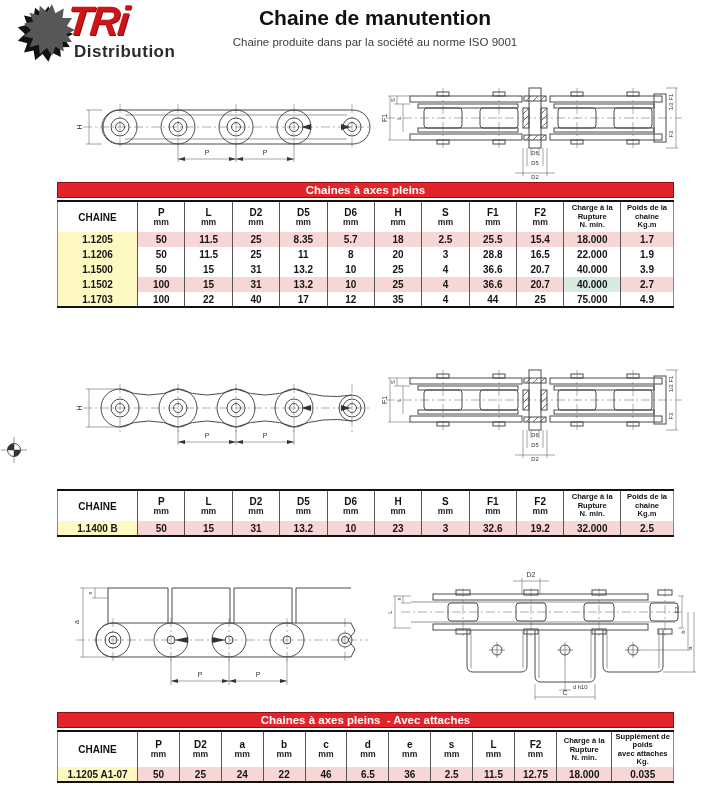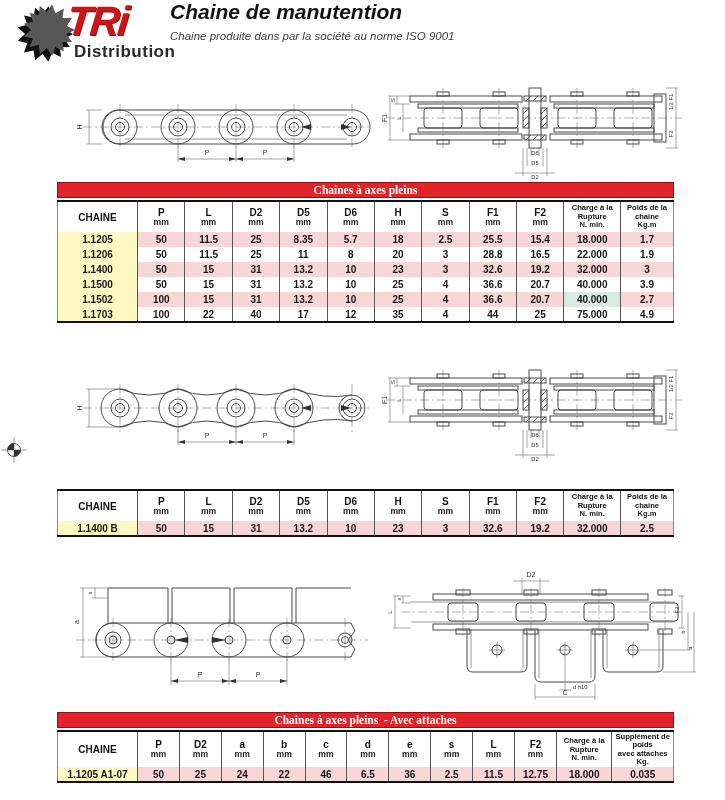--- a/index.html
+++ b/index.html
@@ -15,40 +15,40 @@
   .page{position:relative;width:725px;height:800px;background:#ffffff;overflow:hidden;}
 
   
   .logo{position:absolute;left:14px;top:2px;width:185px;height:62px;}
   .logo svg{position:absolute;left:0;top:0;}
   .brand{position:absolute;left:53px;top:-4px;font-size:41px;font-style:italic;font-weight:bold;
          color:var(--logo-red);letter-spacing:-2px;transform:skewX(-6deg);
          text-shadow:1px 1px 0 #8c0d11;}
   .tagline{position:absolute;left:46px;top:40px;font-size:17px;font-weight:bold;
            color:#2b2b2b;letter-spacing:0.5px;padding-left:14px;}
-  .title-block{position:absolute;left:170px;top:0;width:410px;text-align:left;font-style:italic;}
+  .title-block{position:absolute;left:170px;top:6px;width:410px;text-align:center;}
   .page-title{font-size:21px;font-weight:bold;color:#111;}
   .page-subtitle{margin-top:6px;font-size:11.5px;color:#3c3c3c;}
 
   
   .drawing{position:absolute;}
   .drawing svg{display:block;}
   svg .ol{stroke:#4a4a4a;stroke-width:1;fill:none;}
   svg .thin{stroke:#6a6a6a;stroke-width:0.7;fill:none;}
   svg .cl{stroke:#7a7a7a;stroke-width:0.6;fill:none;stroke-dasharray:9 3 2 3;}
   svg .dim{stroke:#6a6a6a;stroke-width:0.6;fill:none;}
   svg .hatch{stroke:#4a4a4a;stroke-width:0.8;}
   svg text{font-family:"Liberation Sans",sans-serif;font-size:7px;fill:#333;}
   svg text.sm{font-size:5.8px;}
   svg .solid{fill:#333;stroke:none;}
 
   
   .table-section{position:absolute;left:57px;width:617px;}
   .band{background:var(--band-red);border:1px solid #8d1015;color:#fff;font-weight:bold;
-        font-size:11.5px;text-align:center;height:16px;line-height:14px;white-space:pre;font-family:Liberation Serif, serif;}
+        font-size:11.5px;text-align:center;height:16px;line-height:14px;white-space:pre;}
   table.spec{width:100%;border-collapse:collapse;table-layout:fixed;margin-top:2px;
              border-top:2px solid #111;border-bottom:2px solid #111;
              border-left:1px solid #888;border-right:1px solid #888;}
   table.spec th{height:31px;vertical-align:middle;text-align:center;padding:1px 0;}
   table.spec th,table.spec td{border-left:1px solid var(--line);}
   table.spec th:first-child,table.spec td:first-child{border-left:none;}
   .col-label{font-size:10px;font-weight:bold;line-height:1.1;white-space:pre-line;color:#111;}
   th.small .col-label{font-size:7.6px;}
   .col-sub{font-size:8.6px;font-weight:bold;color:#222;line-height:1.1;}
   th.small .col-sub{font-size:7.6px;}
@@ -287,34 +287,20 @@
             <td>11.5</td>
             <td>25</td>
             <td>11</td>
             <td>8</td>
             <td>20</td>
             <td>3</td>
             <td>28.8</td>
             <td>16.5</td>
             <td>22.000</td>
             <td>1.9</td>
-          </tr>
-          <tr>
-            <td class="chaine-cell">1.1400</td>
-            <td class="striped">50</td>
-            <td class="striped">15</td>
-            <td class="striped">31</td>
-            <td class="striped">13.2</td>
-            <td class="striped">10</td>
-            <td class="striped">23</td>
-            <td class="striped">3</td>
-            <td class="striped">32.6</td>
-            <td class="striped">19.2</td>
-            <td class="striped">32.000</td>
-            <td class="striped">3</td>
           </tr>
           <tr>
             <td class="chaine-cell">1.1500</td>
             <td>50</td>
             <td>15</td>
             <td>31</td>
             <td>13.2</td>
             <td>10</td>
             <td>25</td>
             <td>4</td>

